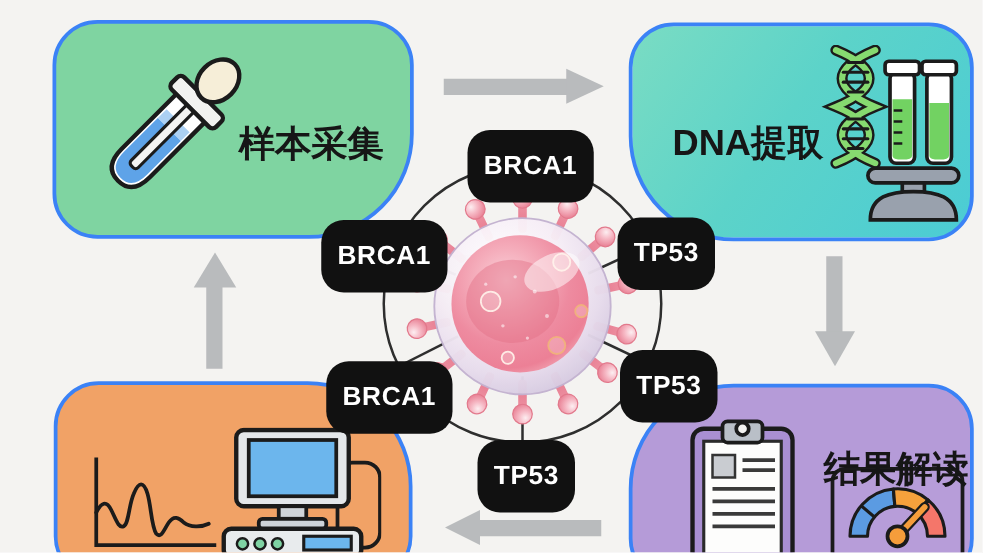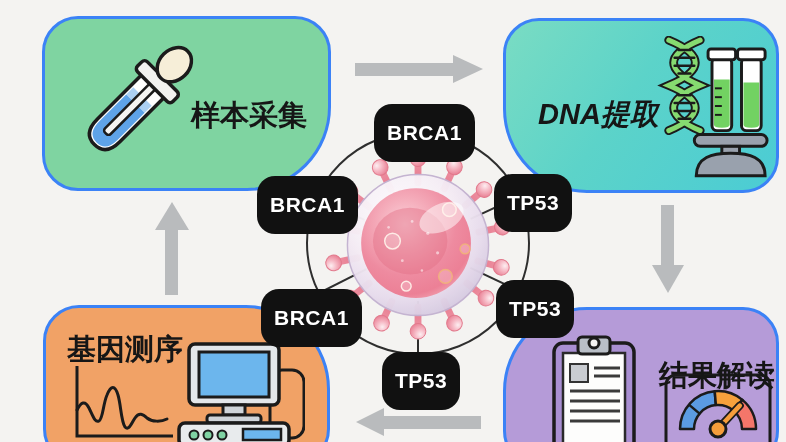--- a/index.html
+++ b/index.html
@@ -7,21 +7,21 @@
     position:relative;width:786px;height:442px;overflow:hidden;
     background:#f4f3f1;
     font-family:"Liberation Sans","DejaVu Sans",sans-serif;
   }
   
   .stage{position:absolute;border:3px solid #3b82f6;box-sizing:border-box;z-index:2;}
   #stage-sample{left:42px;top:16px;width:289px;height:175px;background:#7fd4a1;
     border-radius:36px 36px 84px 36px;}
   #stage-dna{left:503px;top:18px;width:276px;height:175px;
     background:linear-gradient(125deg,#7adcc3 0%,#5cd3c9 45%,#4bccd4 100%);
-    border-radius:36px 36px 36px 84px;font-style:italic;}
+    border-radius:36px 36px 36px 84px;}
   #stage-seq{left:43px;top:305px;width:287px;height:160px;background:#f1a266;
     border-radius:36px 84px 36px 36px;}
   #stage-result{left:503px;top:307px;width:276px;height:160px;background:#b59bd8;
     border-radius:84px 36px 36px 36px;}
   .stage-label{position:absolute;font-weight:bold;font-size:29px;color:#161616;white-space:nowrap;}
   #label-sample{left:146px;top:77px;}
   #label-dna{left:32px;top:74px;}
   #label-seq{left:21px;top:22px;}
   #label-result{left:153px;top:22px;margin-top:24px;}
   .stage-icon{position:absolute;}
@@ -142,21 +142,20 @@
       <rect x="14" y="2" width="90" height="61" rx="6" fill="#e4e7ea" stroke="#1b1b1b" stroke-width="3.5"></rect>
       <rect x="24" y="10" width="70" height="45" fill="#6cb6ed" stroke="#1b1b1b" stroke-width="3"></rect>
       <rect x="48" y="63" width="22" height="10" fill="#cfd4d9" stroke="#1b1b1b" stroke-width="3"></rect>
       <rect x="32" y="73" width="54" height="8" rx="3" fill="#cfd4d9" stroke="#1b1b1b" stroke-width="3"></rect>
       <rect x="4" y="81" width="110" height="23" rx="6" fill="#e8ebed" stroke="#1b1b1b" stroke-width="3.5"></rect>
       <circle cx="19" cy="93" r="4.5" fill="#7fd3a3" stroke="#1b1b1b" stroke-width="2"></circle>
       <circle cx="33" cy="93" r="4.5" fill="#7fd3a3" stroke="#1b1b1b" stroke-width="2"></circle>
       <circle cx="47" cy="93" r="4.5" fill="#7fd3a3" stroke="#1b1b1b" stroke-width="2"></circle>
       <rect x="68" y="87" width="38" height="11" fill="#6cb6ed" stroke="#1b1b1b" stroke-width="2.5"></rect>
     </svg>
-    <span class="stage-label" id="label-seq">基因测序</span>
   </div>
 
   <div class="stage" id="stage-result">
     <svg class="stage-icon" style="left:40px;top:21px" width="96" height="139" viewBox="0 0 96 139">
       <rect x="8" y="12" width="80" height="127" rx="9" fill="#a98fd2" stroke="#1b1b1b" stroke-width="3.5"></rect>
       <rect x="17" y="22" width="62" height="117" fill="#fdfdfc" stroke="#2a2a2a" stroke-width="2.5"></rect>
       <rect x="32" y="6" width="32" height="17" rx="4" fill="#b9bfc7" stroke="#1b1b1b" stroke-width="3"></rect>
       <circle cx="48" cy="12" r="5" fill="#f4f3f1" stroke="#1b1b1b" stroke-width="3"></circle>
       <rect x="24" y="33" width="18" height="18" fill="#c9ccd1" stroke="#333333" stroke-width="2"></rect>
       <g stroke="#3a3a3a" stroke-width="3">

